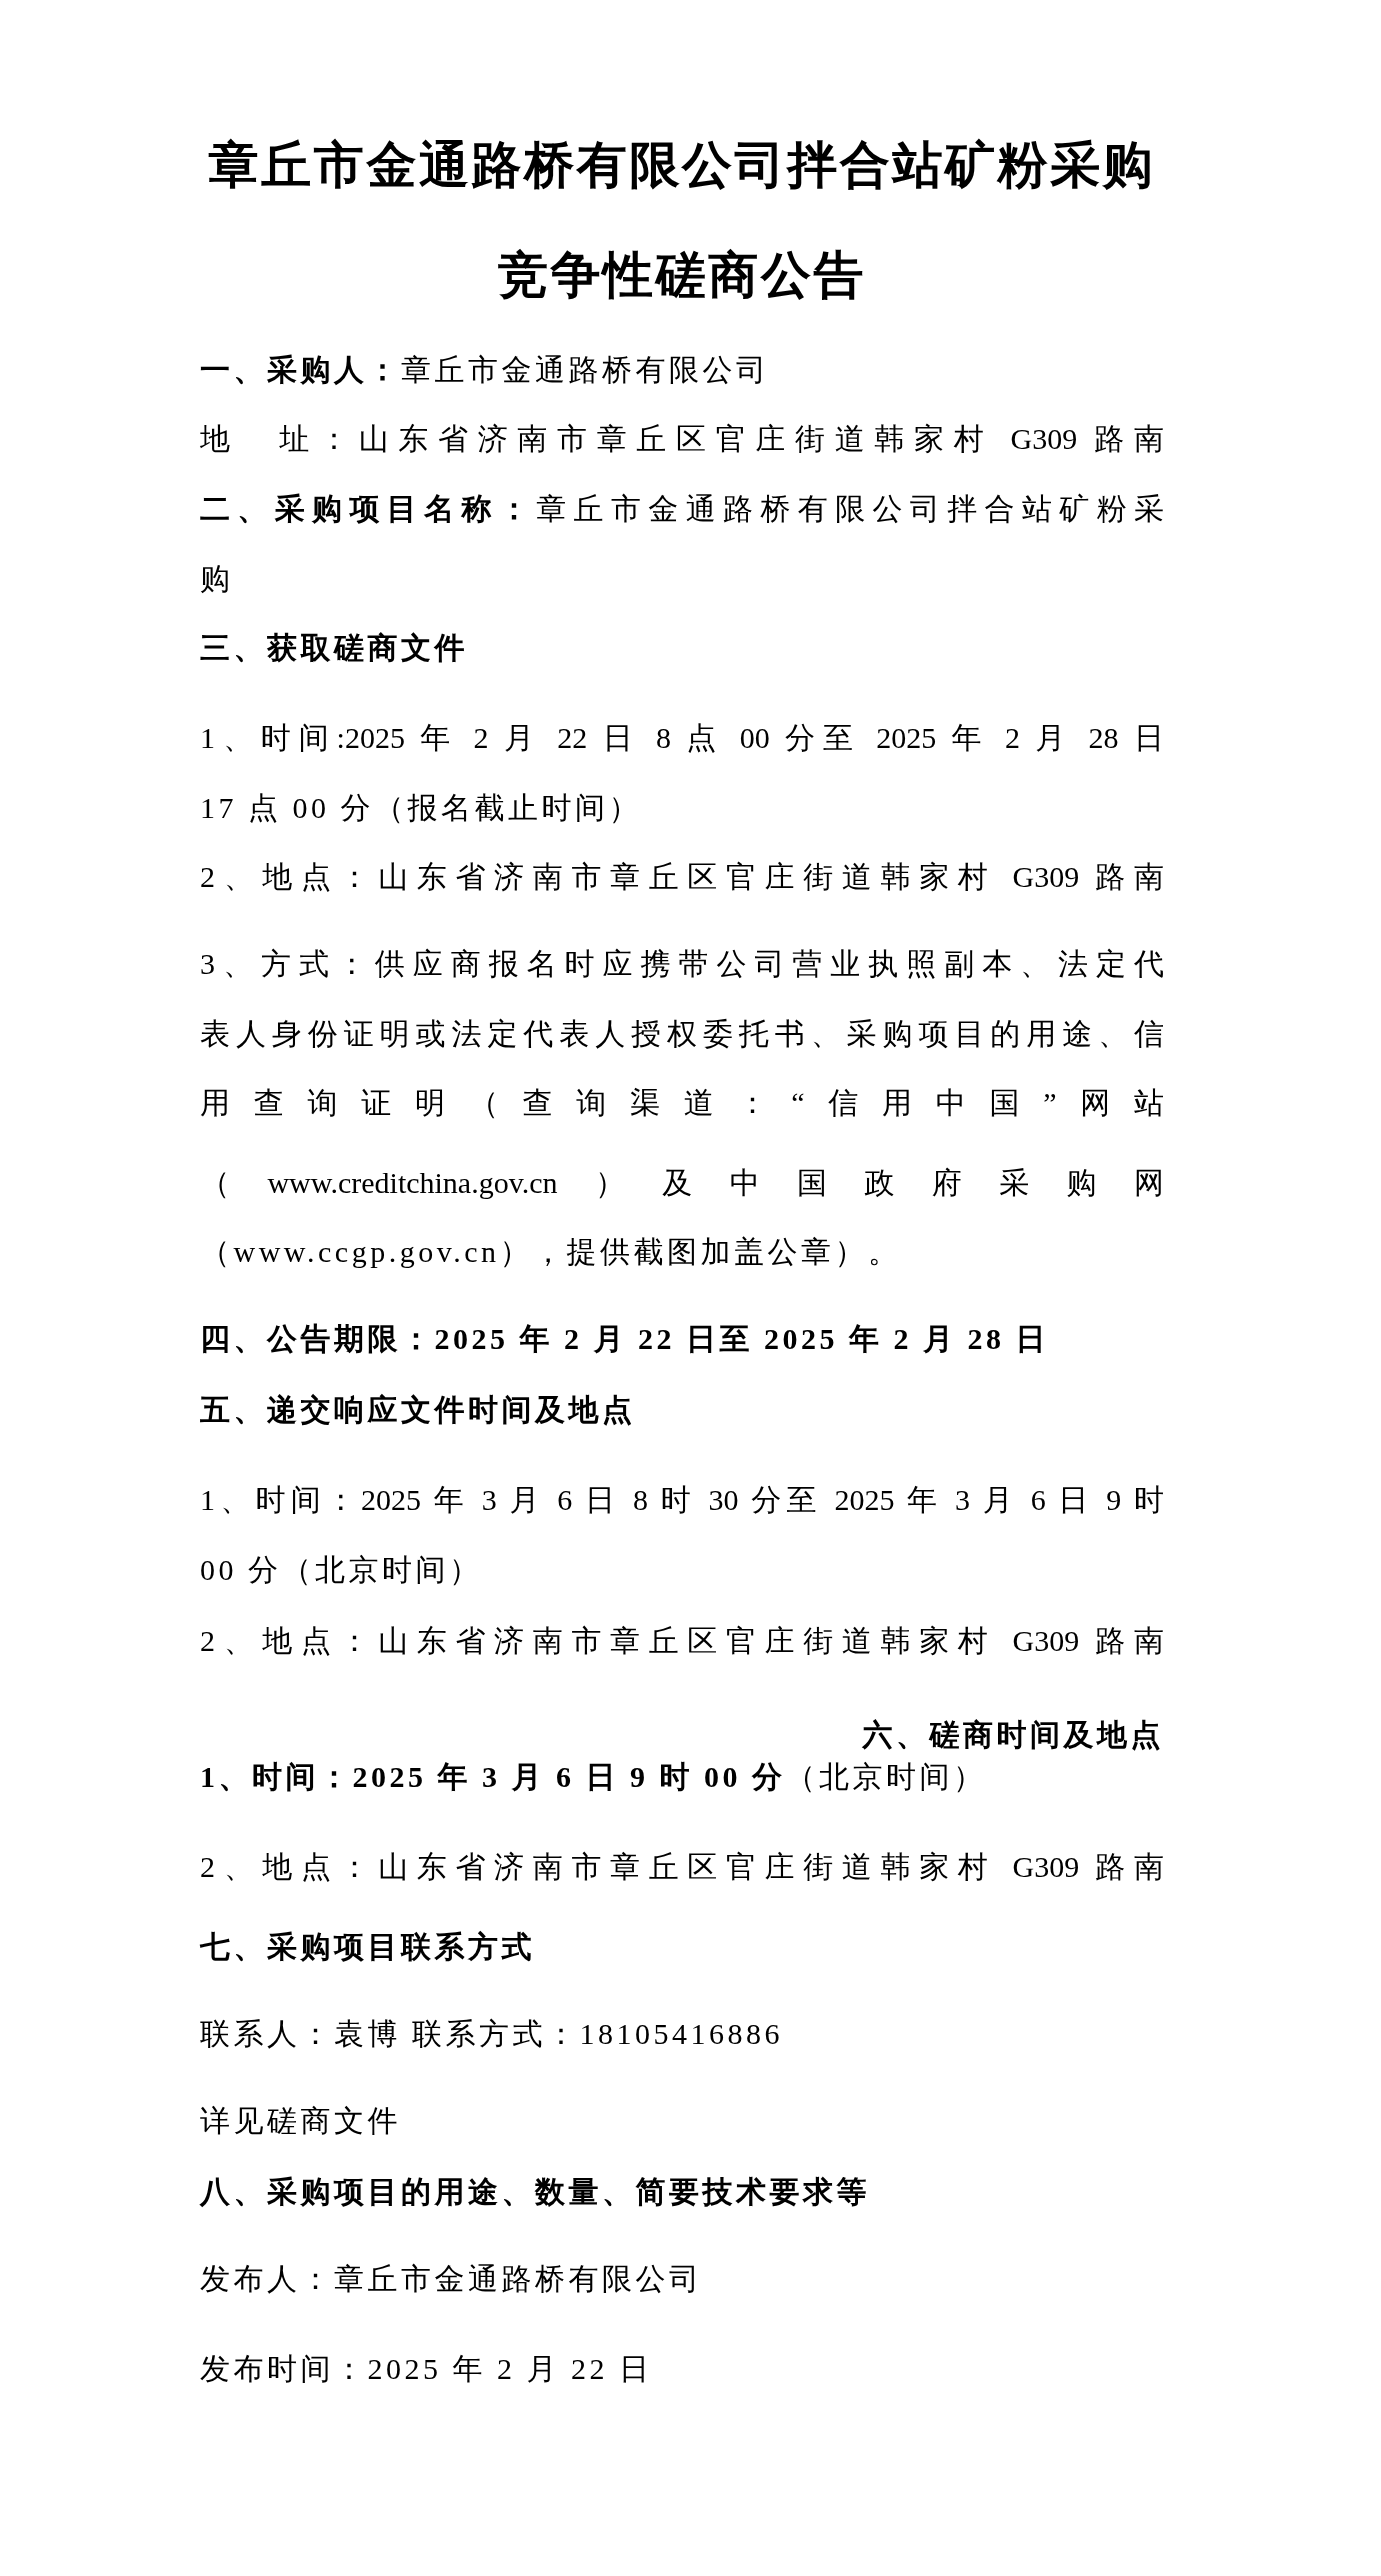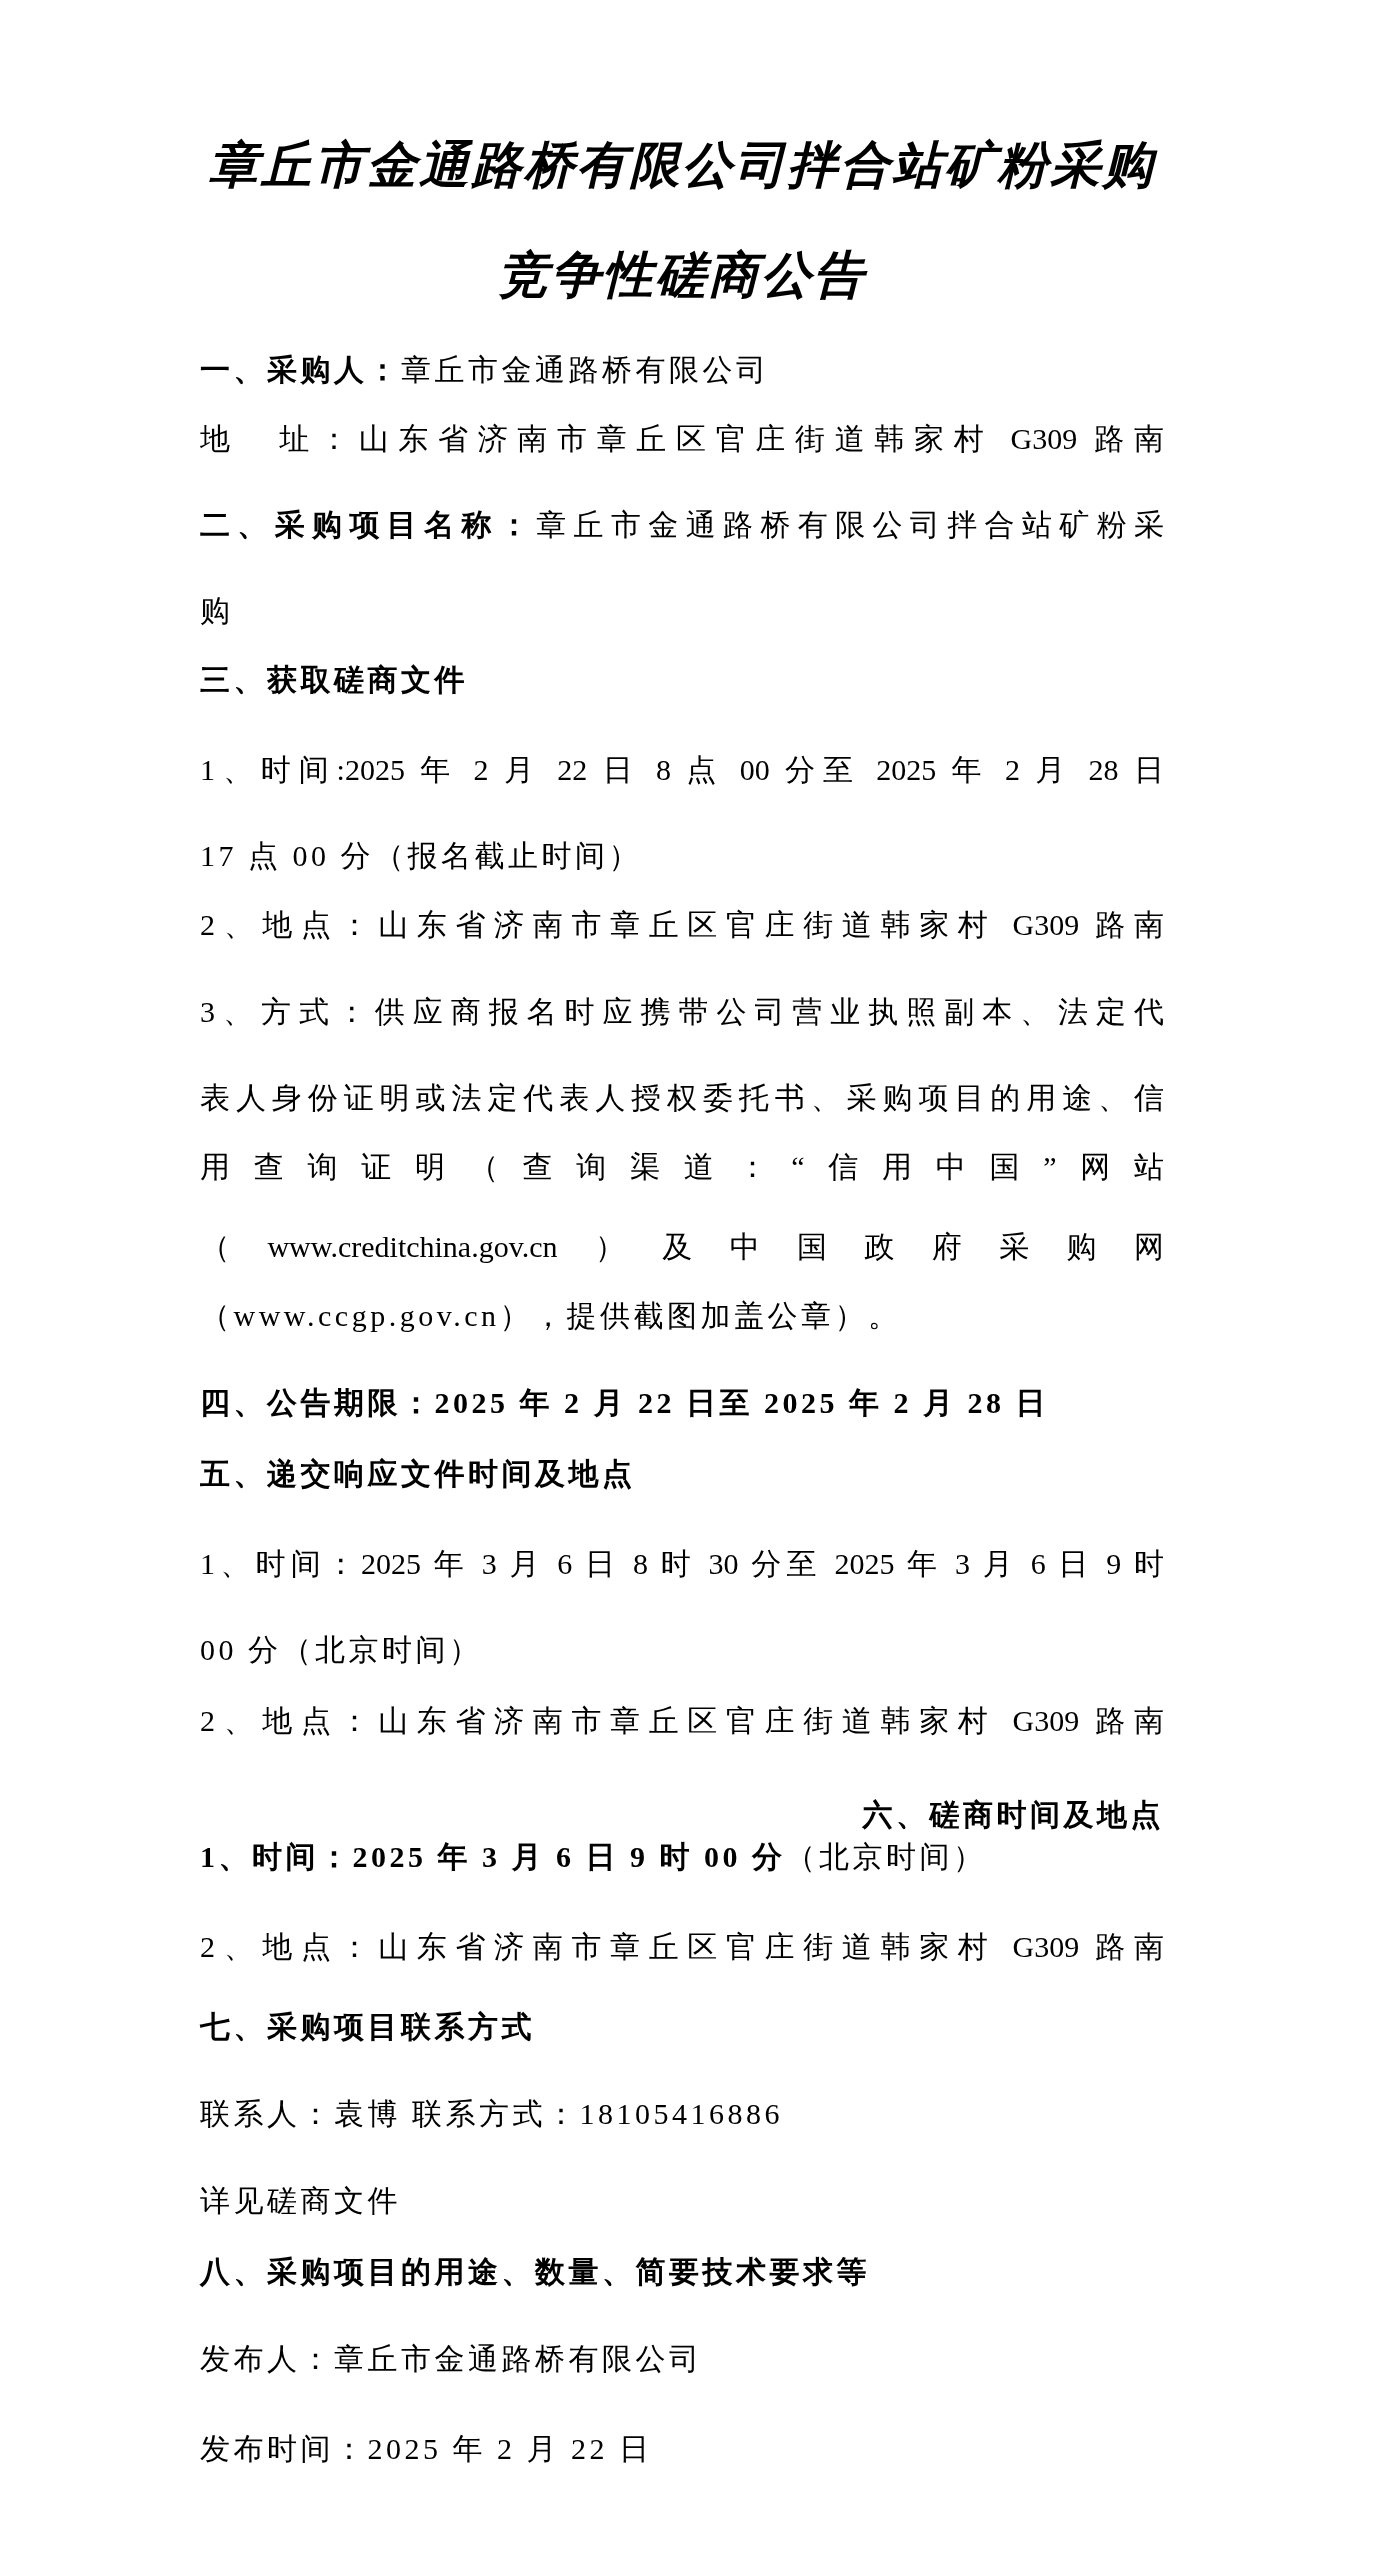--- a/index.html
+++ b/index.html
@@ -19,40 +19,39 @@
     padding: 138px 218px 0 200px;
   }
   .title {
     font-size: 50px;
     line-height: 54px;
     font-weight: bold;
     text-align: center;
     letter-spacing: 2.6px;
     white-space: nowrap;
     margin: 0;
-    font-style: italic;
   }
   .line {
     font-size: 30px;
     line-height: 38px;
     letter-spacing: 3.5px;
     white-space: nowrap;
     margin: 0;
   }
   .bold { font-weight: bold; }
   .stretch {
     letter-spacing: 0;
     text-align: justify;
     text-align-last: justify;
   }
   
   .mt-title { margin-top: 56px; }
   .mt-xxs   { margin-top: 3.5px; }
   .mt-s     { margin-top: 31px; }
-  .mt-m     { margin-top: 48px; }
+  .mt-m     { margin-top: 32px; }
   .mt-ml    { margin-top: 42px; }
   .mt-l     { margin-top: 33px; }
   .mt-xl    { margin-top: 49px; }
   .mt-2xl   { margin-top: 52px; }
   .mt-3xl   { margin-top: 56px; text-align: right; }
 </style>
 </head>
 <body>
 
 <div class="page">

